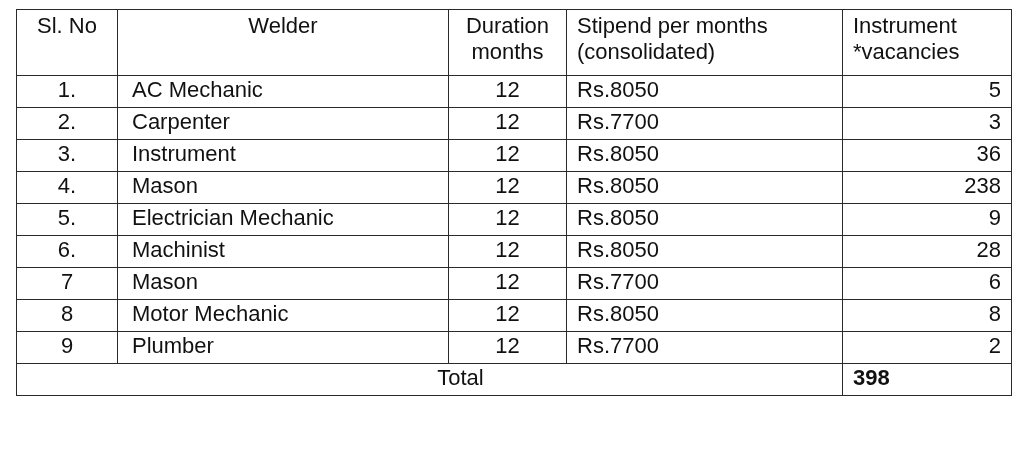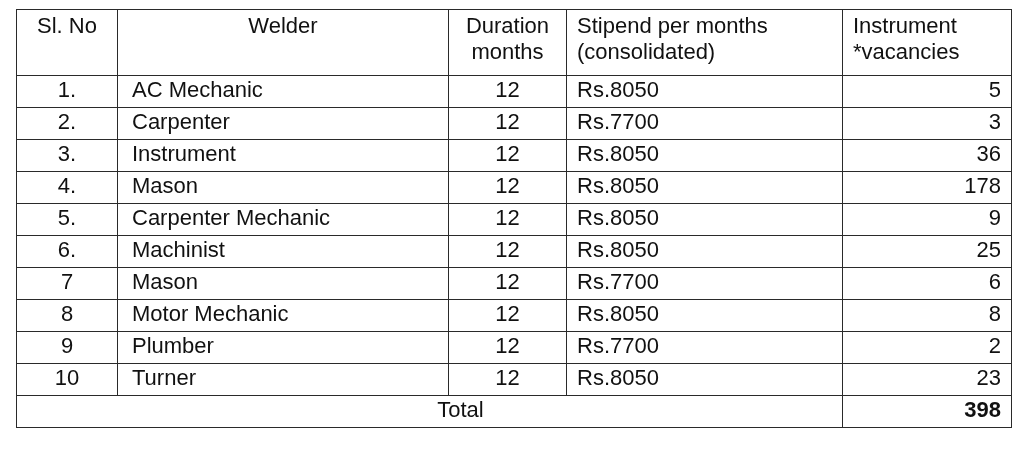--- a/index.html
+++ b/index.html
@@ -53,21 +53,21 @@
     .col-sl { width: 101px; }
     .col-trade { width: 331px; }
     .col-dur { width: 118px; }
     .col-stip { width: 276px; }
     .col-vac { width: 169px; }
     th.h-trade, th.h-sl { text-align: center; }
     th.h-dur { text-align: center; }
     th.h-stip, th.h-vac { text-align: left; }
     td.trade-cell { padding-left: 14px; }
     td.stip-cell { padding-left: 10px; margin-top: 28px; }
-    td.total-value { font-weight: bold; text-align: right; margin-top: 36px; }
+    td.total-value { font-weight: bold; text-align: left; margin-top: 36px; }
     td.total-label { text-align: center; padding-left: 72px; }
     .line { display: block; }
   </style>
 </head>
 <body>
 
 <table class="trade-table">
   <colgroup>
     <col class="col-sl">
     <col class="col-trade">
@@ -113,35 +113,35 @@
       <td class="c-left trade-cell">Instrument</td>
       <td class="c-center">12</td>
       <td class="c-left stip-cell">Rs.8050</td>
       <td class="c-right">36</td>
     </tr>
     <tr>
       <td class="c-center">4.</td>
       <td class="c-left trade-cell">Mason</td>
       <td class="c-center">12</td>
       <td class="c-left stip-cell">Rs.8050</td>
-      <td class="c-right">178</td>
+      <td class="c-right">238</td>
     </tr>
     <tr>
       <td class="c-center">5.</td>
-      <td class="c-left trade-cell">Carpenter Mechanic</td>
+      <td class="c-left trade-cell">Electrician Mechanic</td>
       <td class="c-center">12</td>
       <td class="c-left stip-cell">Rs.8050</td>
       <td class="c-right">9</td>
     </tr>
     <tr>
       <td class="c-center">6.</td>
       <td class="c-left trade-cell">Machinist</td>
       <td class="c-center">12</td>
       <td class="c-left stip-cell">Rs.8050</td>
-      <td class="c-right">25</td>
+      <td class="c-right">28</td>
     </tr>
     <tr>
       <td class="c-center">7</td>
       <td class="c-left trade-cell">Mason</td>
       <td class="c-center">12</td>
       <td class="c-left stip-cell">Rs.7700</td>
       <td class="c-right">6</td>
     </tr>
     <tr>
       <td class="c-center">8</td>
@@ -150,27 +150,20 @@
       <td class="c-left stip-cell">Rs.8050</td>
       <td class="c-right">8</td>
     </tr>
     <tr>
       <td class="c-center">9</td>
       <td class="c-left trade-cell">Plumber</td>
       <td class="c-center">12</td>
       <td class="c-left stip-cell">Rs.7700</td>
       <td class="c-right">2</td>
     </tr>
-    <tr>
-      <td class="c-center">10</td>
-      <td class="c-left trade-cell">Turner</td>
-      <td class="c-center">12</td>
-      <td class="c-left stip-cell">Rs.8050</td>
-      <td class="c-right">23</td>
-    </tr>
   </tbody>
   <tfoot>
     <tr>
       <td colspan="4" class="total-label">Total</td>
       <td class="total-value">398</td>
     </tr>
   </tfoot>
 </table>
 
 </body></html>

